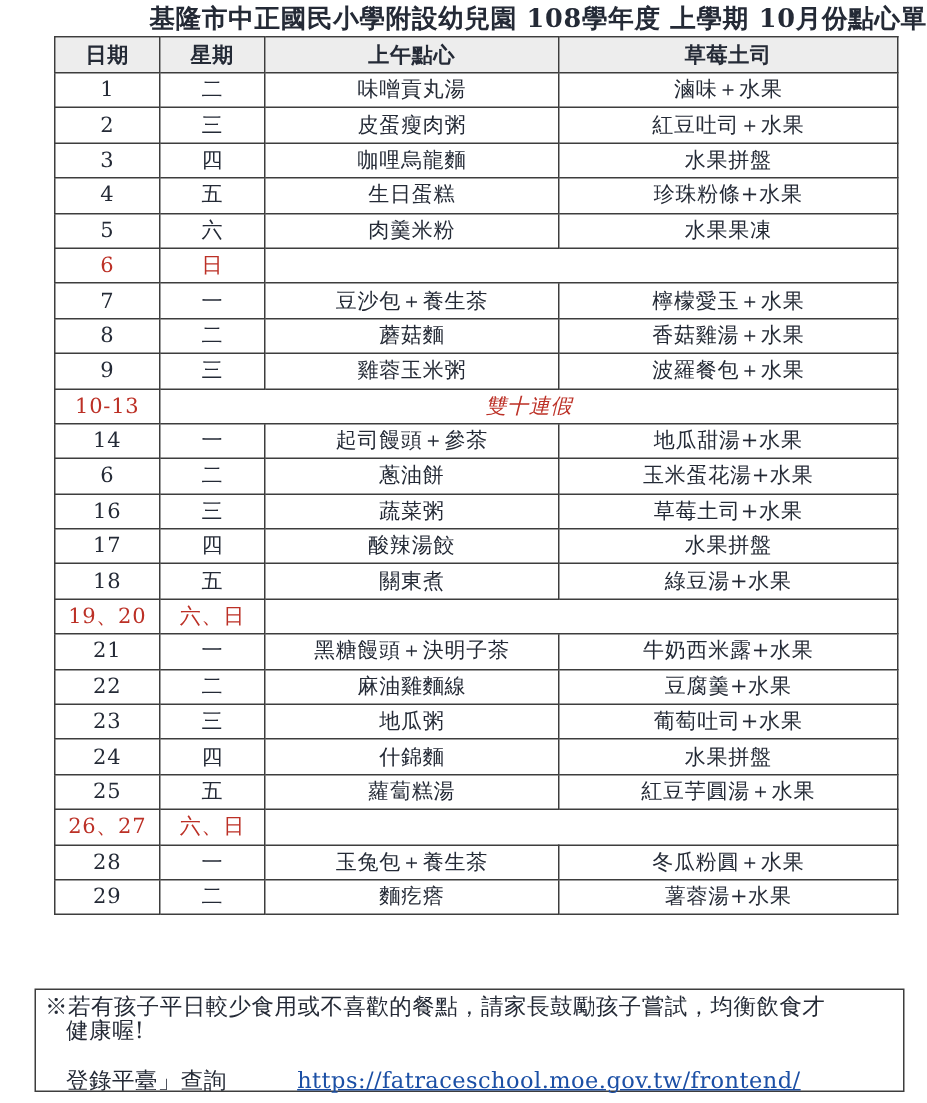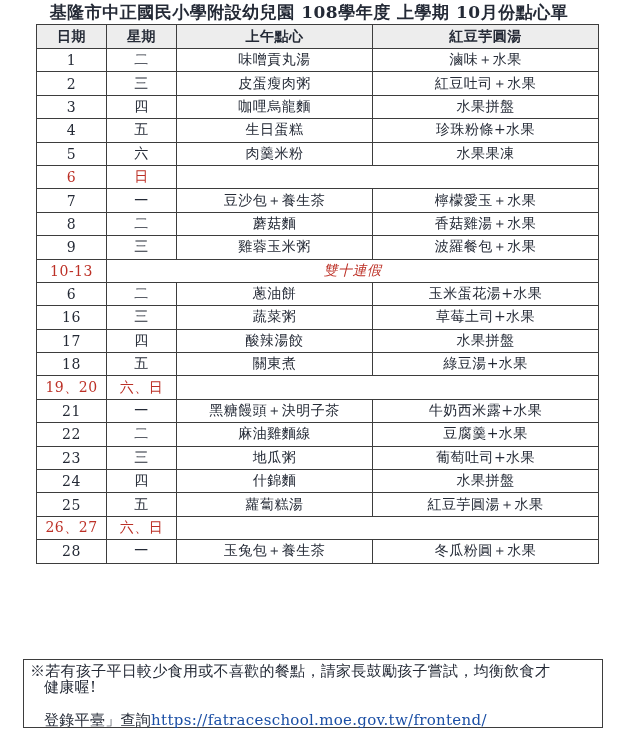--- a/index.html
+++ b/index.html
@@ -3,21 +3,21 @@
 <meta charset="utf-8">
 <style>
   html,body { margin:0; padding:0; background:#ffffff; }
   body {
     width:618px; height:735px; position:relative; overflow:hidden;
     font-family:"DejaVu Serif","Liberation Serif",serif;
     color:#242a36;
   }
   .title {
     position:absolute; top:1px; left:0; width:618px;
-    text-align:center; font-size:17px; font-weight:700; letter-spacing:0.5px;
+    text-align:right; font-size:17px; font-weight:700; letter-spacing:0.5px;
     white-space:nowrap;
   }
   table.menu {
     position:absolute; top:24px; left:36px; width:562px;
     border-collapse:collapse; table-layout:fixed;
   }
   table.menu th, table.menu td {
     border:1px solid #3d3d3d; text-align:center; vertical-align:middle;
     font-size:14px; padding:0; overflow:hidden; white-space:nowrap;
     letter-spacing:0.5px;
@@ -27,40 +27,40 @@
   }
   table.menu tbody tr { height:23.4px; }
   tr.red td { color:#bc3026; }
   td.c-span { text-align:left; padding-left:3px; letter-spacing:1px;font-style:italic; }
   .notes {
     position:absolute; left:23px; top:659px; width:566px; height:60px;
     border:1px solid #3d3d3d; padding:3px 6px 4px 6px;
     font-size:15px; line-height:16.2px; letter-spacing:0.3px;
   }
   .note-cont { margin-left:14px; }
-  a.link { color:#1b4fa5; cursor:pointer; }
+  a.link { color:#1b4fa5; text-decoration:underline; cursor:pointer;margin-left:47px; }
 </style>
 </head>
 <body>
 
 <div class="title">基隆市中正國民小學附設幼兒園 108學年度 上學期 10月份點心單</div>
 
 <table class="menu">
   <colgroup>
     <col style="width:70px">
       <col style="width:70px">
       <col style="width:196px">
       <col style="width:226px">
   </colgroup>
   <thead>
     <tr id="header-row">
         <th>日期</th>
         <th>星期</th>
         <th>上午點心</th>
-        <th>紅豆芋圓湯</th>
+        <th>草莓土司</th>
       </tr>
   </thead>
   <tbody id="table-body">
       <tr>
         <td>1</td>
         <td>二</td>
         <td>味噌貢丸湯</td>
         <td>滷味＋水果</td>
       </tr>
       <tr>
@@ -108,20 +108,26 @@
         <td>9</td>
         <td>三</td>
         <td>雞蓉玉米粥</td>
         <td>波羅餐包＋水果</td>
       </tr>
       <tr class="red">
         <td>10-13</td>
         <td class="c-span" colspan="3">雙十連假</td>
       </tr>
       <tr>
+        <td>14</td>
+        <td>一</td>
+        <td>起司饅頭＋參茶</td>
+        <td>地瓜甜湯+水果</td>
+      </tr>
+      <tr>
         <td>6</td>
         <td>二</td>
         <td>蔥油餅</td>
         <td>玉米蛋花湯+水果</td>
       </tr>
       <tr>
         <td>16</td>
         <td>三</td>
         <td>蔬菜粥</td>
         <td>草莓土司+水果</td>
@@ -176,20 +182,26 @@
       <tr class="red">
         <td>26、27</td>
         <td>六、日</td>
         <td colspan="2"></td>
       </tr>
       <tr>
         <td>28</td>
         <td>一</td>
         <td>玉兔包＋養生茶</td>
         <td>冬瓜粉圓＋水果</td>
+      </tr>
+      <tr>
+        <td>29</td>
+        <td>二</td>
+        <td>麵疙瘩</td>
+        <td>薯蓉湯+水果</td>
       </tr>
     </tbody>
 </table>
 
 <div class="notes">
   <div>
     <span>※若有孩子平日較少食用或不喜歡的餐點，請家長鼓勵孩子嘗試，均衡飲食才</span><br>
     <span class="note-cont">健康喔!</span>
   </div>
   <div>

